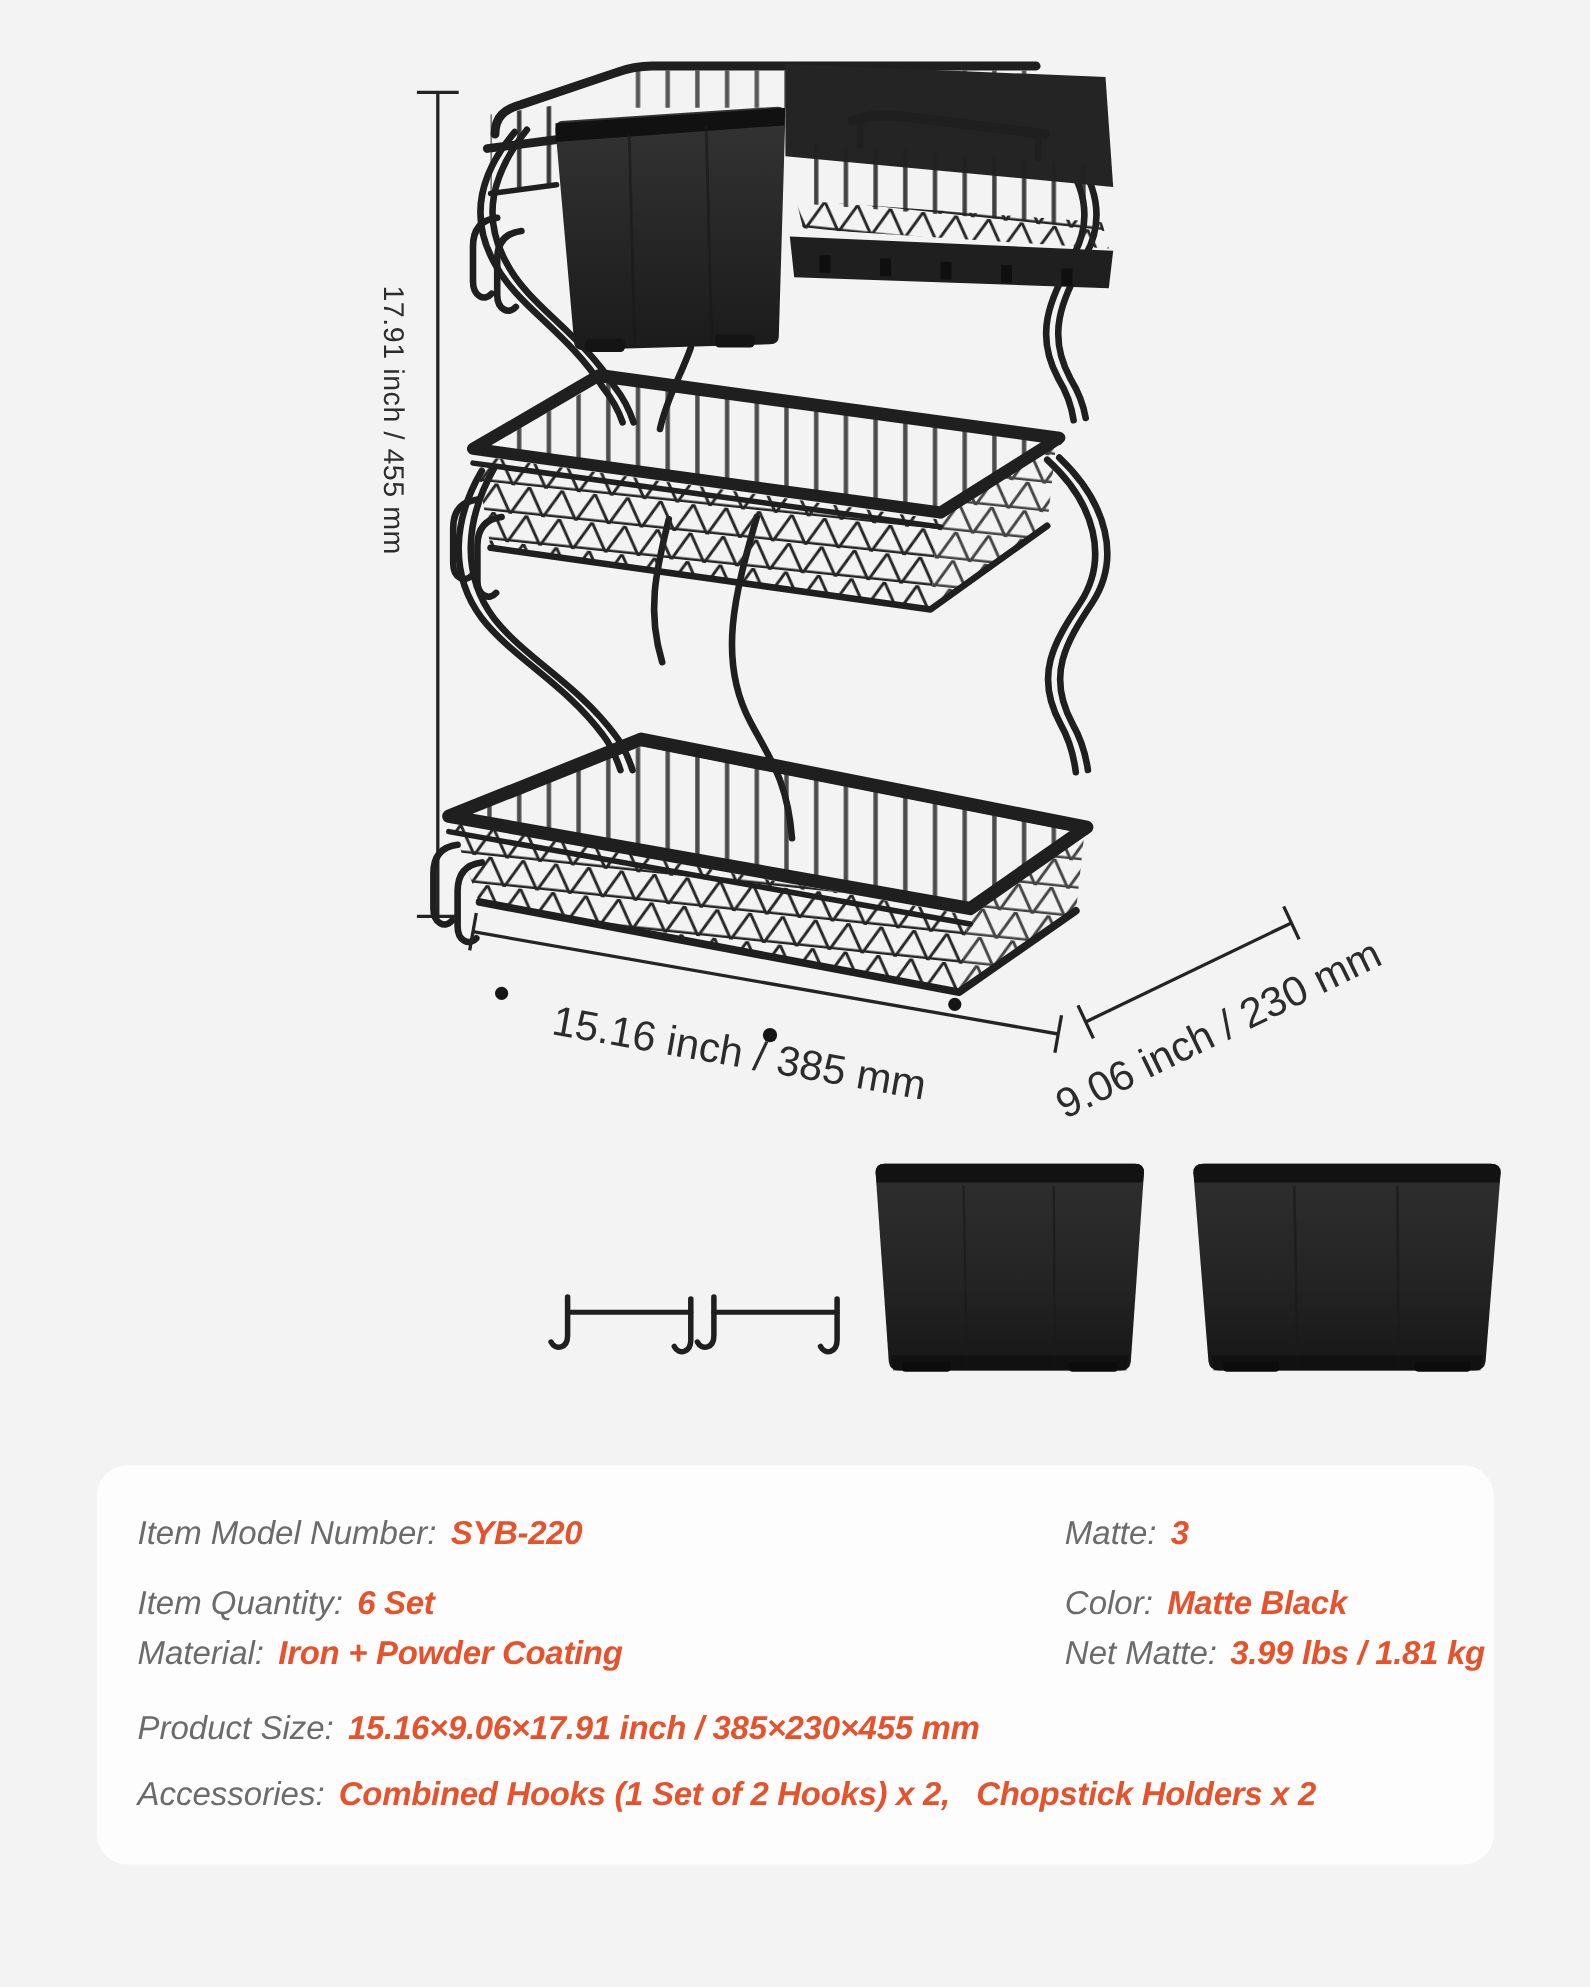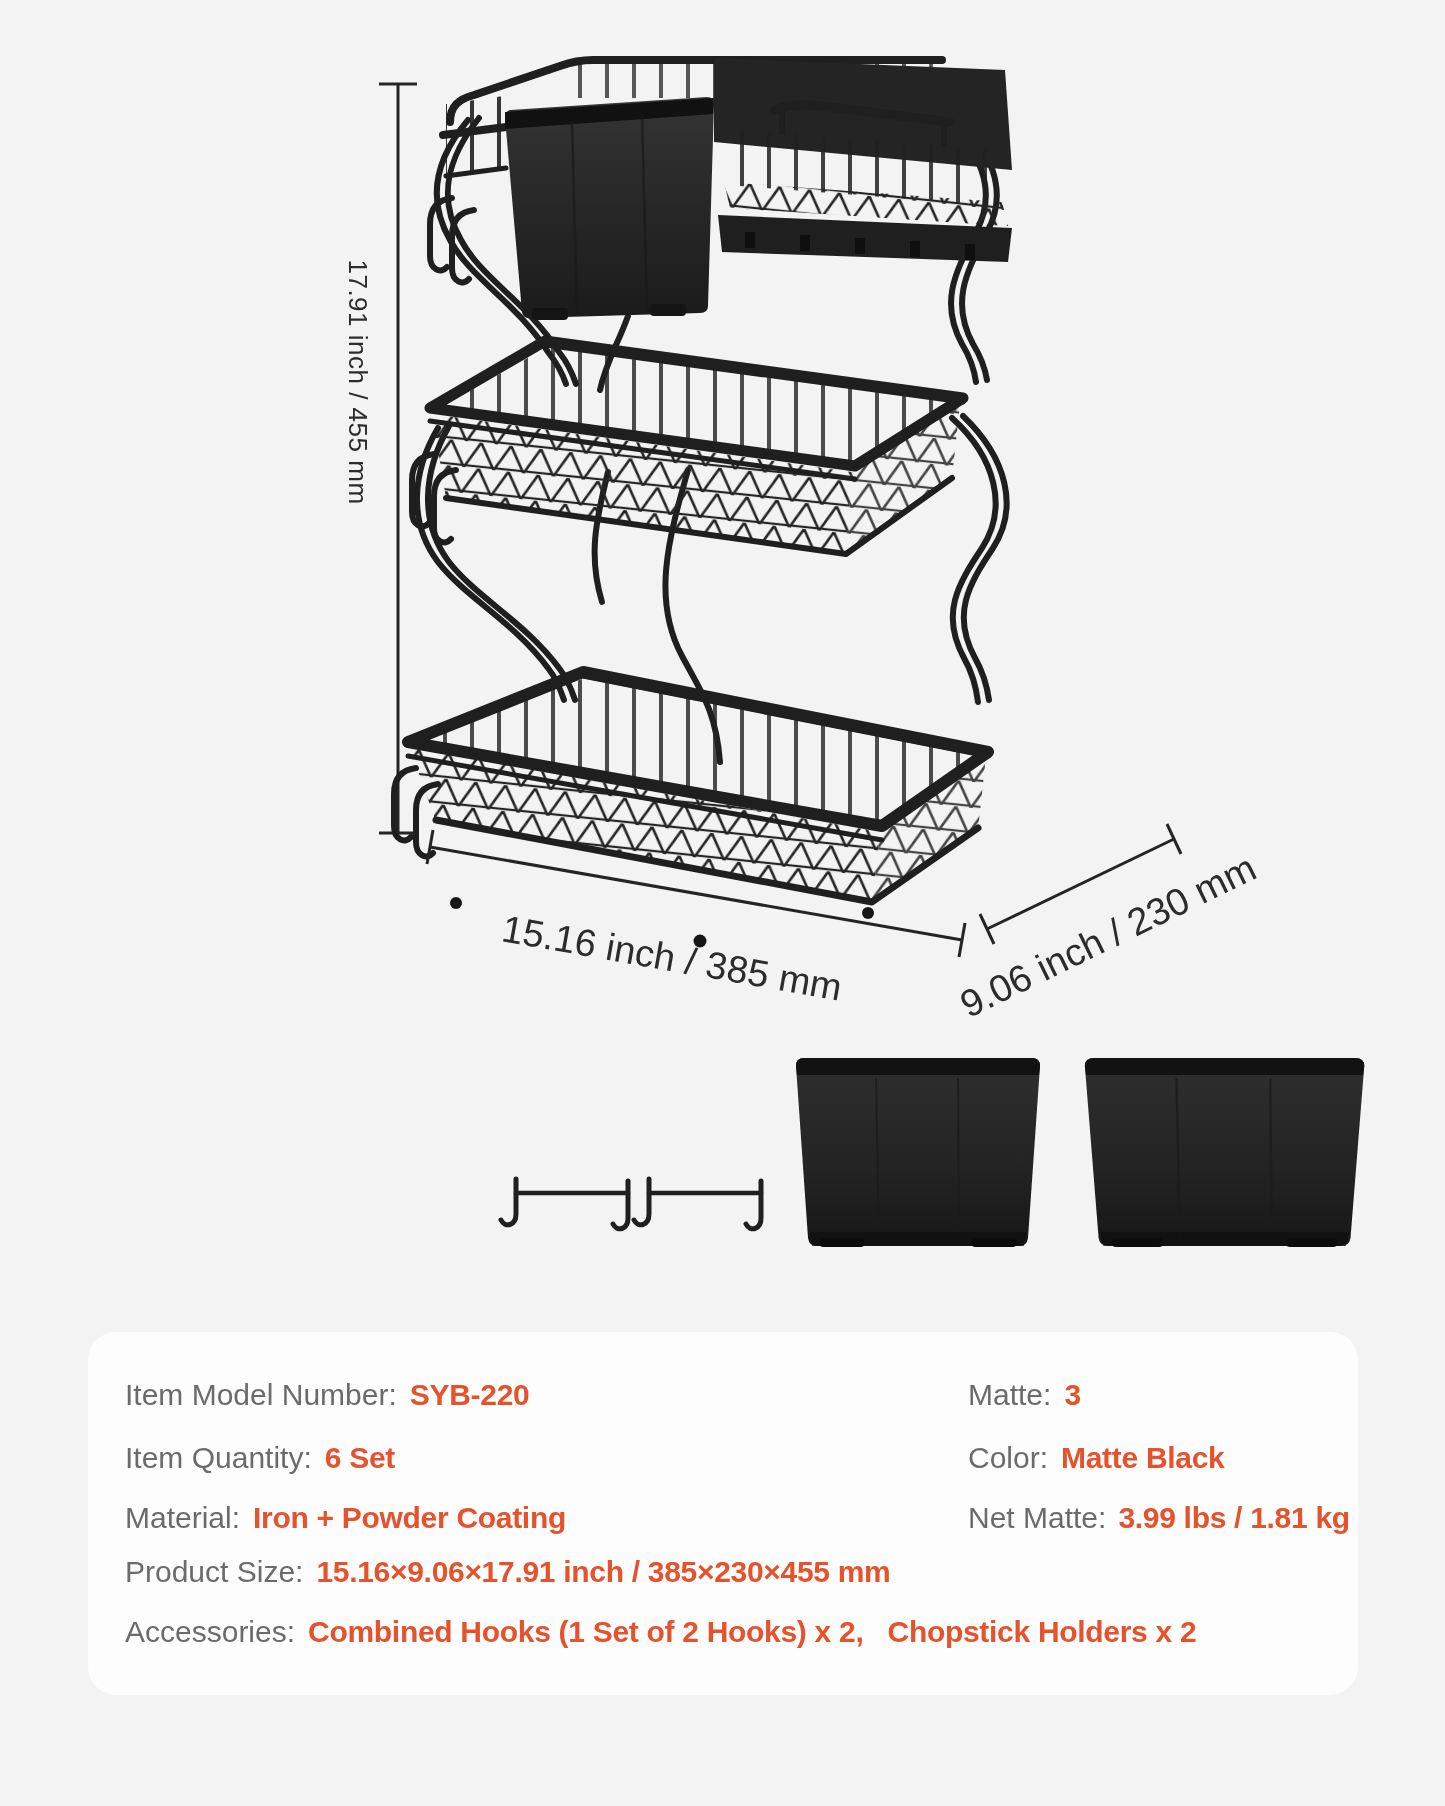--- a/index.html
+++ b/index.html
@@ -12,27 +12,27 @@
   .wire{stroke:#1f1f1f;fill:none;stroke-linecap:round;stroke-linejoin:round;}
   .dimline{stroke:#242424;stroke-width:3;fill:none;}
   .dim-text{fill:#2c2c2c;}
   .dim-v{font-size:26px;letter-spacing:.5px;}
   .dim-b{font-size:38px;}
   
   .spec-card{
     position:absolute;left:88px;top:1332px;width:1270px;height:363px;
     background:#fdfdfd;border-radius:28px;
   }
-  .spec-row{position:absolute;white-space:nowrap;font-size:30px;line-height:36px;}
+  .spec-row{position:absolute;white-space:nowrap;font-size:30px;line-height:36px;font-style:italic;}
   .spec-label{color:#6b6b6b;font-weight:400;}
   .spec-value{color:#e5522c;font-weight:700;margin-left:13px;letter-spacing:-0.3px;}
   .spec-value.wide-gap{margin-left:12px;}
   .lcol{left:37px;}
   .rcol{left:880px;}
-  .r1{top:45px;} .r2{top:108px;} .r3{top:168px;} .r4{top:222px;text-align:center;} .r5{top:282px;}
+  .r1{top:45px;} .r2{top:108px;} .r3{top:154px;} .r4{top:222px;text-align:center;} .r5{top:282px;}
 </style>
 </head>
 <body>
 
 <svg width="1445" height="1310" viewBox="0 0 1445 1310">
   <defs>
     <linearGradient id="boxGrad" x1="0" y1="0" x2="0" y2="1">
       <stop offset="0" stop-color="#343434"></stop>
       <stop offset="0.55" stop-color="#262626"></stop>
       <stop offset="1" stop-color="#1b1b1b"></stop>

